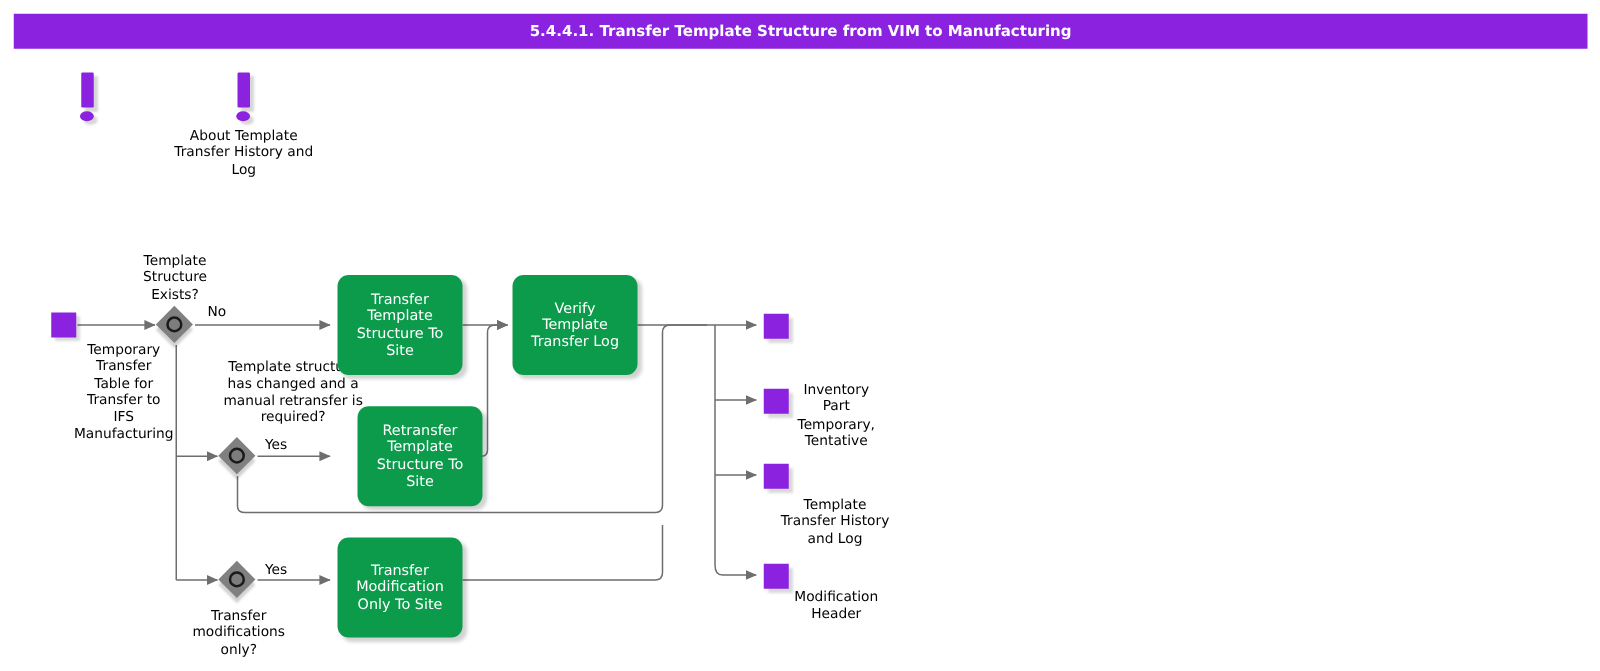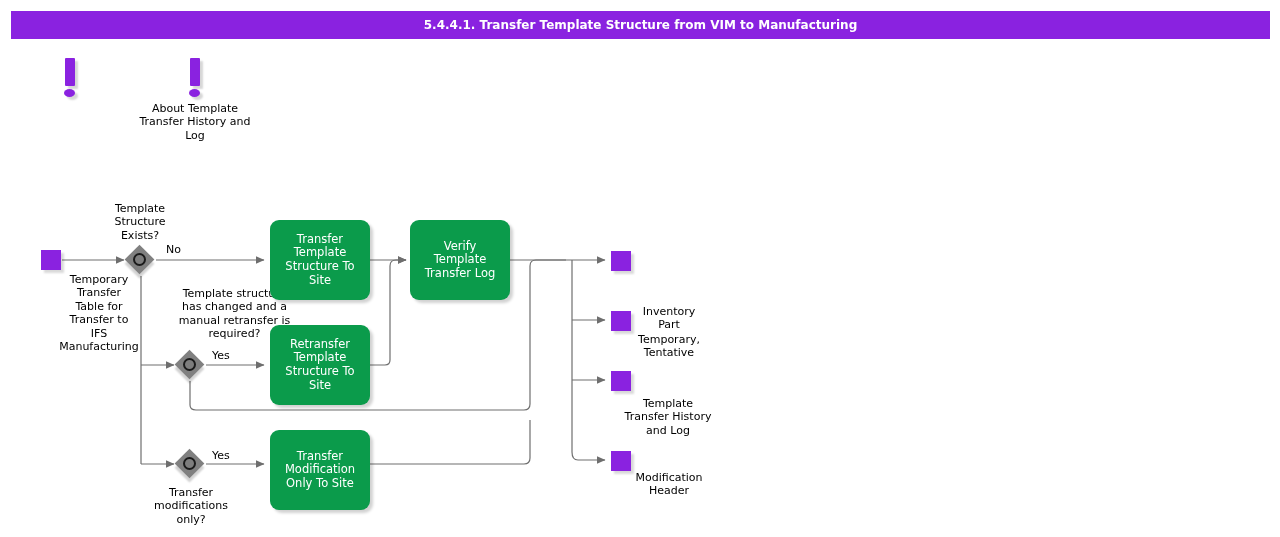--- a/index.html
+++ b/index.html
@@ -287,21 +287,21 @@
 Template
 Structure To
 Site</span>
   </div>
 
   <div class="activity" style="left:410px; top:220px; width:100px; height:80px;">
     <span class="label">Verify Template
 Transfer Log</span>
   </div>
 
-  <div class="activity" style="left:270px; top:325px; width:100px; height:80px;">
+  <div class="activity" style="left:286px; top:325px; width:100px; height:80px;">
     <span class="label">Retransfer
 Template
 Structure To
 Site</span>
   </div>
 
   <div class="activity" style="left:270px; top:430px; width:100px; height:80px;">
     <span class="label">Transfer
 Modification
 Only To Site</span>

